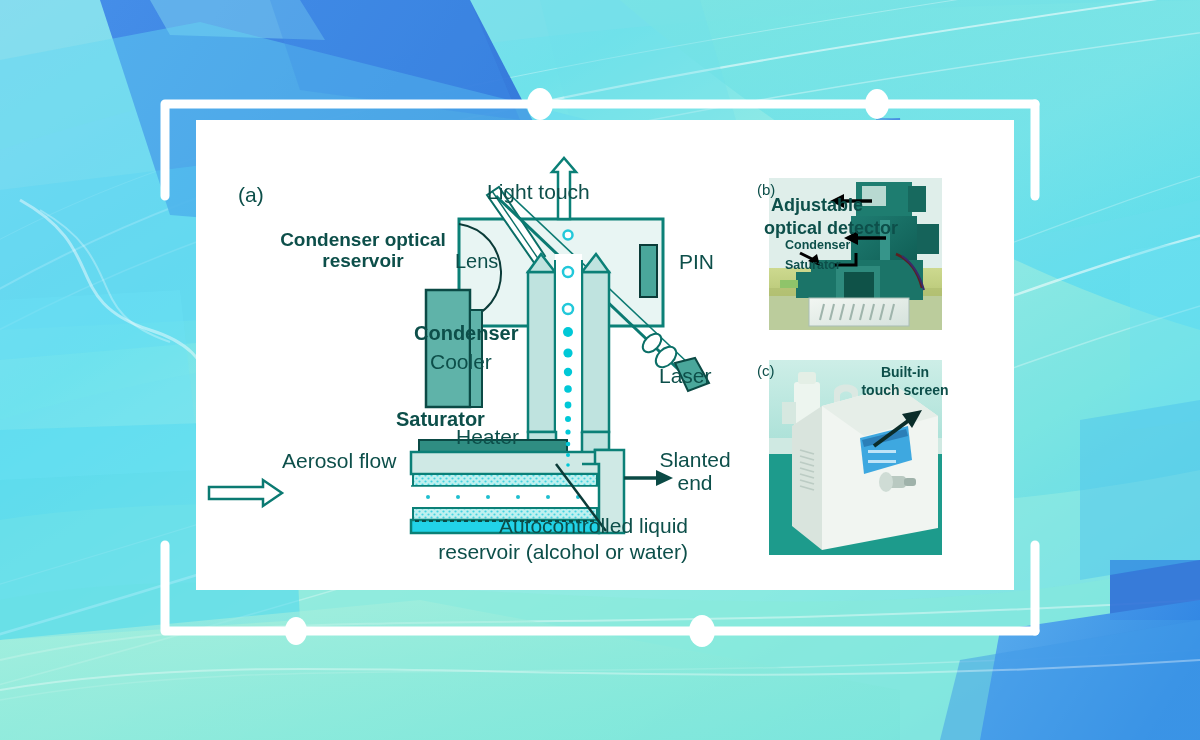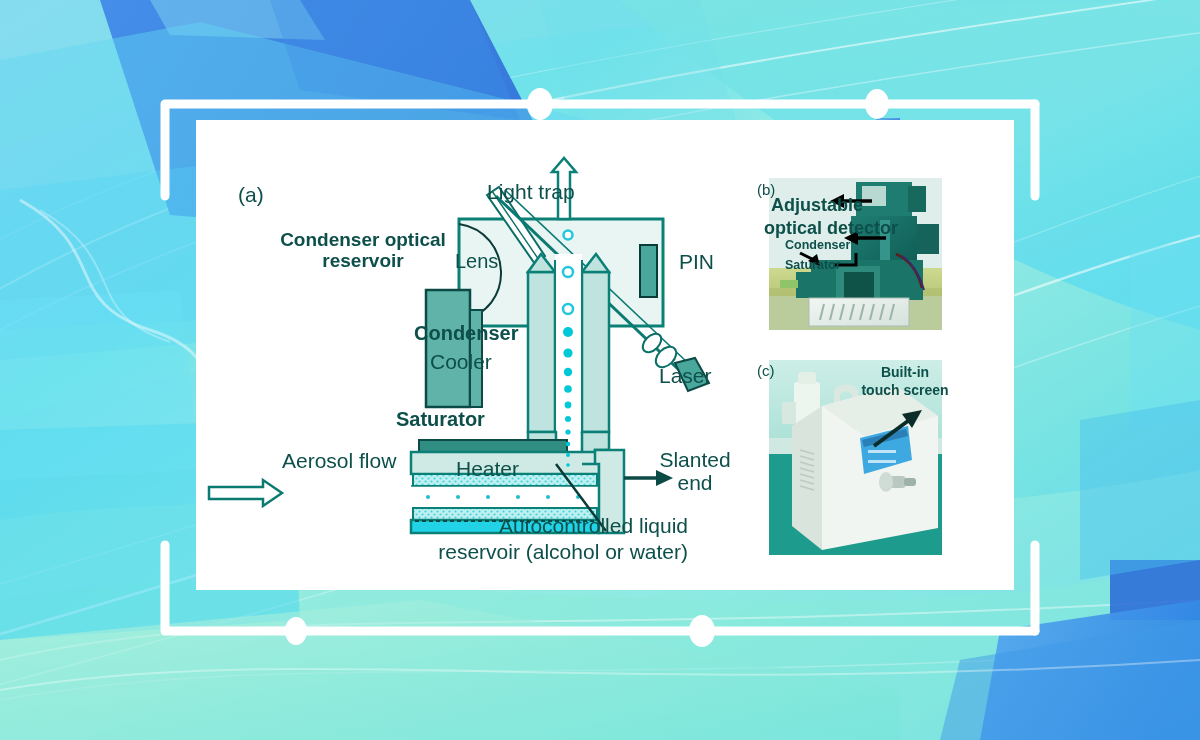--- a/index.html
+++ b/index.html
@@ -314,35 +314,35 @@
 
   <div>
 
     <div class="lbl" style="left:238px;top:183px;font-size:21px;">(a)</div>
 
     <div class="lbl b ctr" style="left:268px;top:230px;width:190px;font-size:19px;">
       <div>Condenser optical</div>
       <div>reservoir</div>
     </div>
 
-    <div class="lbl" style="left:487px;top:180px;font-size:21px;">Light trap</div>
+    <div class="lbl" style="left:487px;top:180px;font-size:21px;">Light touch</div>
 
     <div class="lbl" style="left:455px;top:250px;font-size:20px;">Lens</div>
 
     <div class="lbl" style="left:679px;top:250px;font-size:21px;">PIN</div>
 
     <div class="lbl" style="left:659px;top:364px;font-size:21px;">Laser</div>
 
     <div class="lbl b" style="left:414px;top:322px;font-size:20px;">Condenser</div>
 
     <div class="lbl" style="left:430px;top:350px;font-size:21px;">Cooler</div>
 
     <div class="lbl b" style="left:396px;top:408px;font-size:20px;">Saturator</div>
 
-    <div class="lbl" style="left:456px;top:425px;font-size:21px;margin-top:32px;">Heater</div>
+    <div class="lbl" style="left:456px;top:425px;font-size:21px;">Heater</div>
 
     <div class="lbl" style="left:282px;top:449px;font-size:21px;">Aerosol flow</div>
 
     <div class="lbl ctr" style="left:653px;top:448px;width:84px;font-size:21px;text-align:center;">
       <div>Slanted</div>
       <div>end</div>
     </div>
 
     <div class="lbl ctr" style="left:398px;top:513px;width:290px;font-size:21px;line-height:1.25;text-align:right;">
       <div>Autocontrolled liquid</div>

